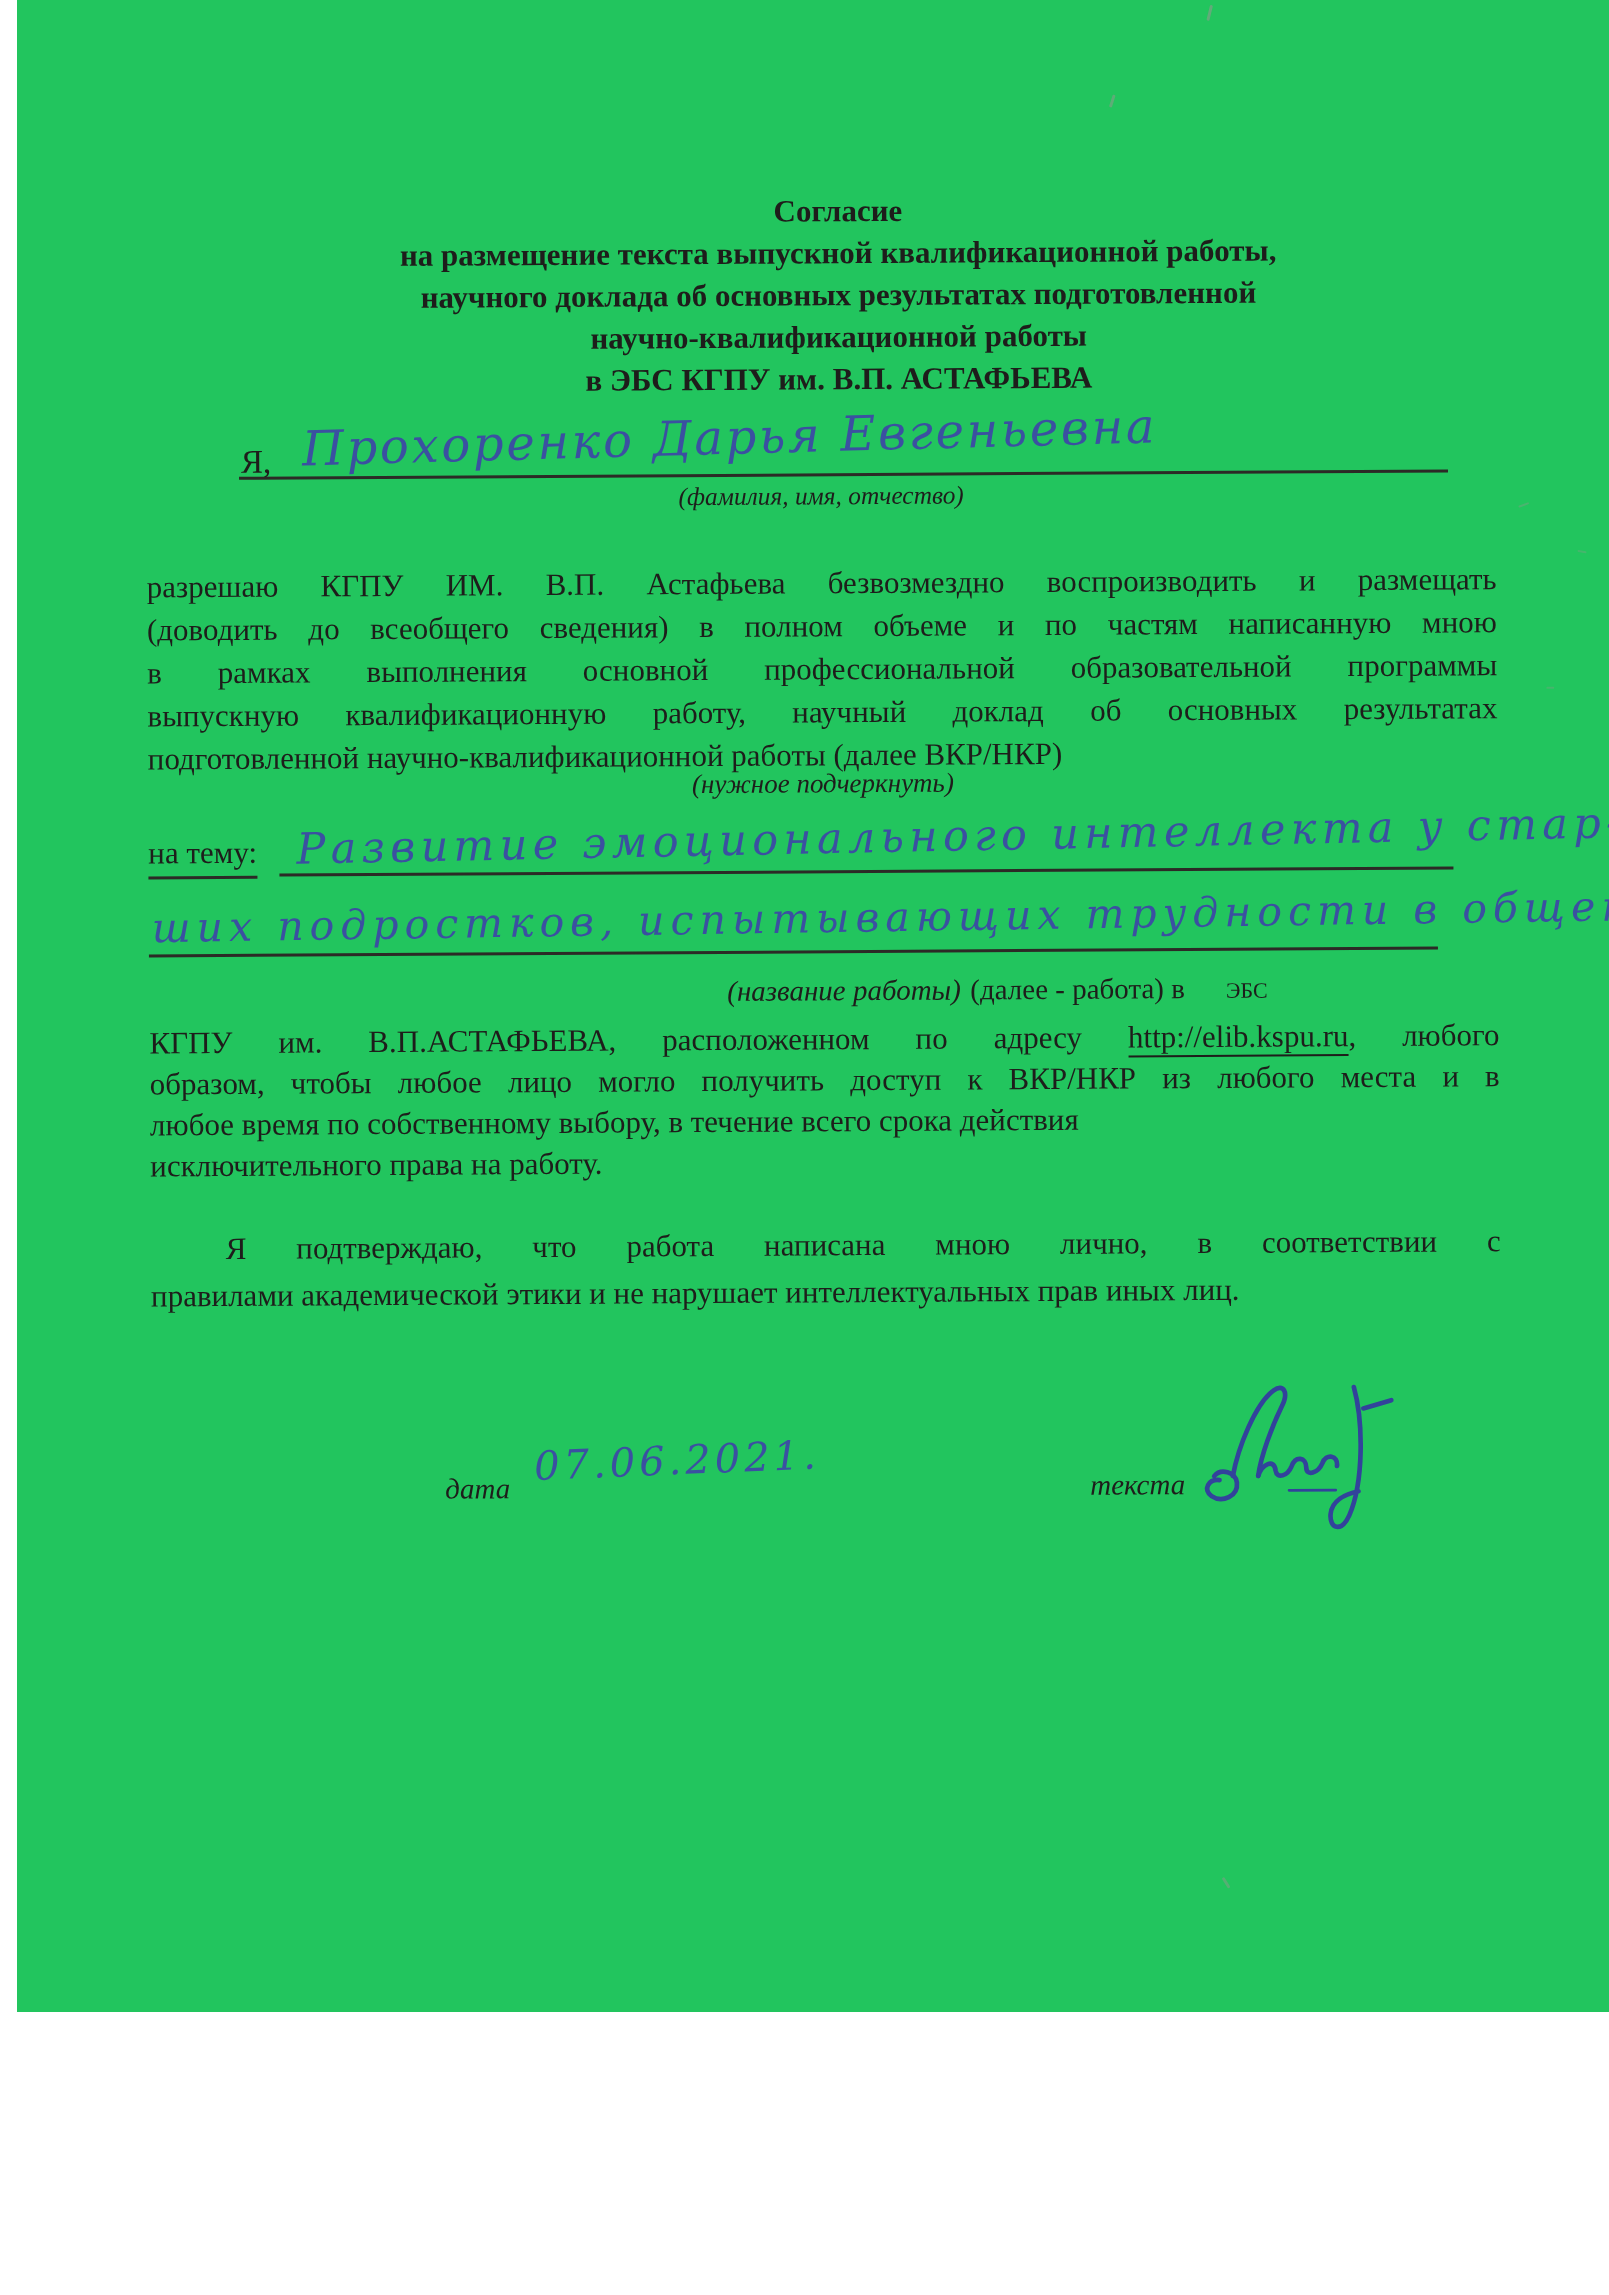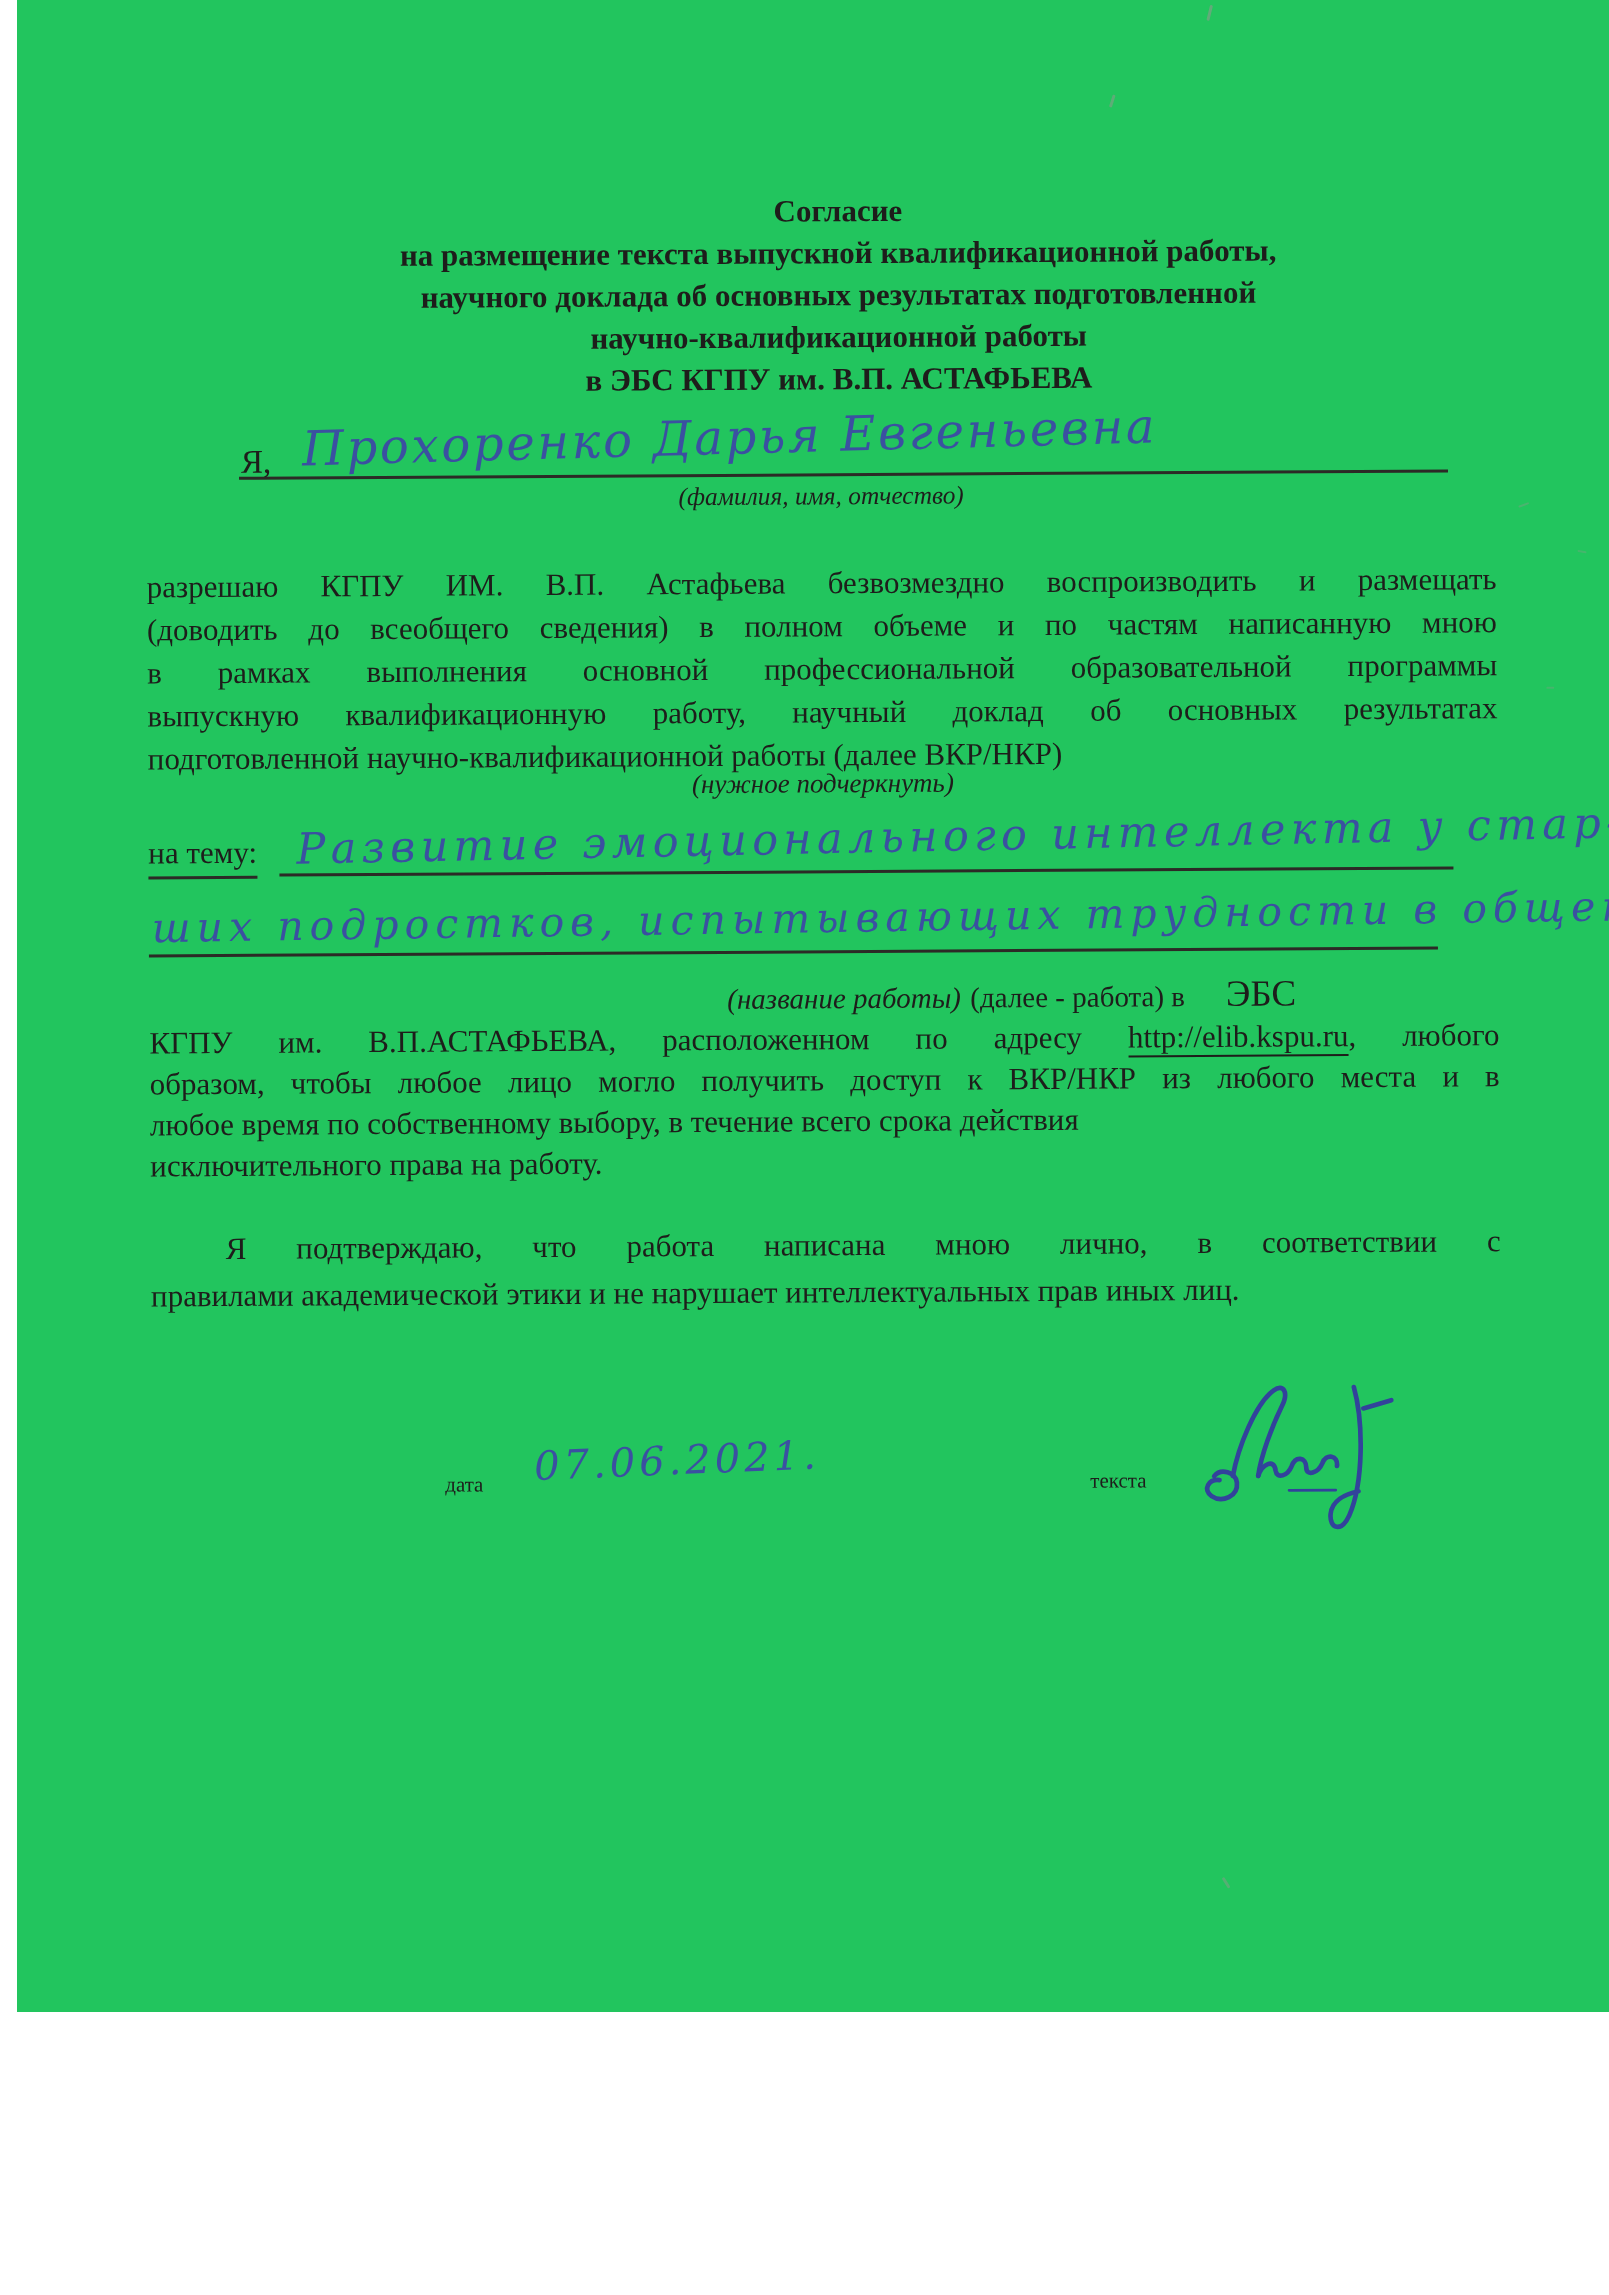--- a/index.html
+++ b/index.html
@@ -48,23 +48,23 @@
     border-bottom:3.3px solid #2c2a26;padding-bottom:5px;
   }
   .topic-rule1{left:262px;top:874px;width:1174px;}
   .topic1{left:279px;top:815px;font-size:43px;letter-spacing:5.3px;transform:rotate(-0.8deg);}
   .topic-rule2{left:131px;top:954px;width:1289px;}
   .topic2{left:134px;top:897px;font-size:41px;letter-spacing:6px;transform:rotate(-0.5deg);}
 
   .caption-line{position:absolute;left:709px;top:978px;font-size:29px;white-space:nowrap;}
   .caption-line .it{font-style:italic;}
   .caption-line .rest{margin-left:9.4px;}
-  .caption-line .ebs{margin-left:41px;font-size:37px;}
+  .caption-line .ebs{margin-left:41px;font-size:22px;}
 
-  .lbl{position:absolute;font-size:21px;}
+  .lbl{position:absolute;font-style:italic;font-size:29px;}
   .date-lbl{left:424px;top:1474px;}
   .sig-lbl{left:1069px;top:1474px;}
   .date-val{left:513px;top:1440px;font-size:40px;letter-spacing:4px;transform:rotate(-2deg);}
 
   .sig{position:absolute;left:1173px;top:1374px;}
 
   .speck{position:absolute;background:#979590;border-radius:1.3px;}
   .s1{left:1196px;top:10.7px;width:3.3px;height:16px;transform:rotate(14deg);opacity:.55;}
   .s2{left:1098px;top:100px;width:2.7px;height:13.4px;transform:rotate(18deg);opacity:.5;}
   .s3{left:1201px;top:1883px;width:2.7px;height:12px;transform:rotate(-32deg);opacity:.45;}

